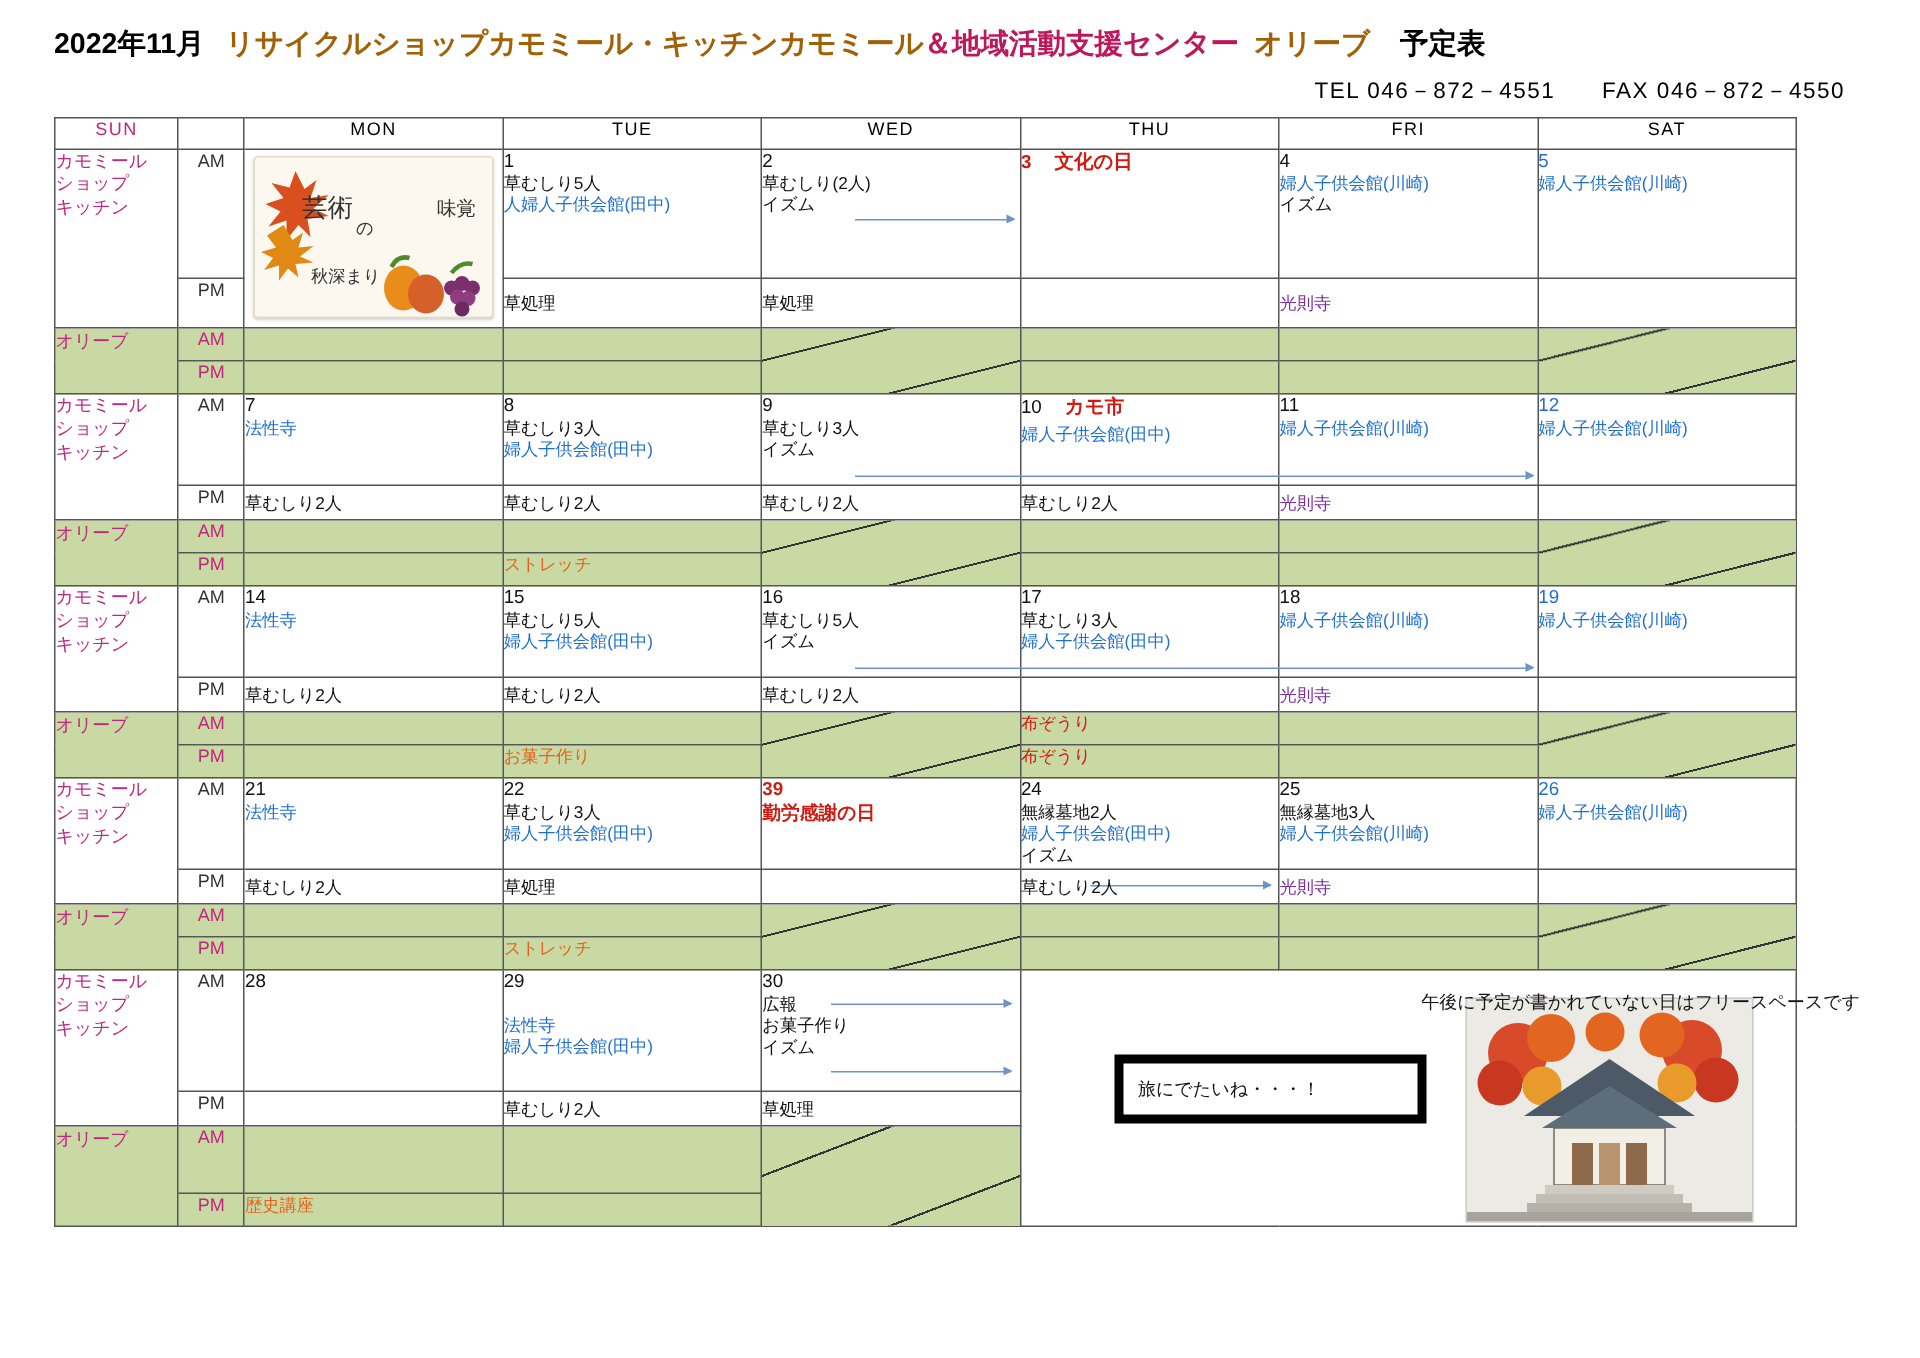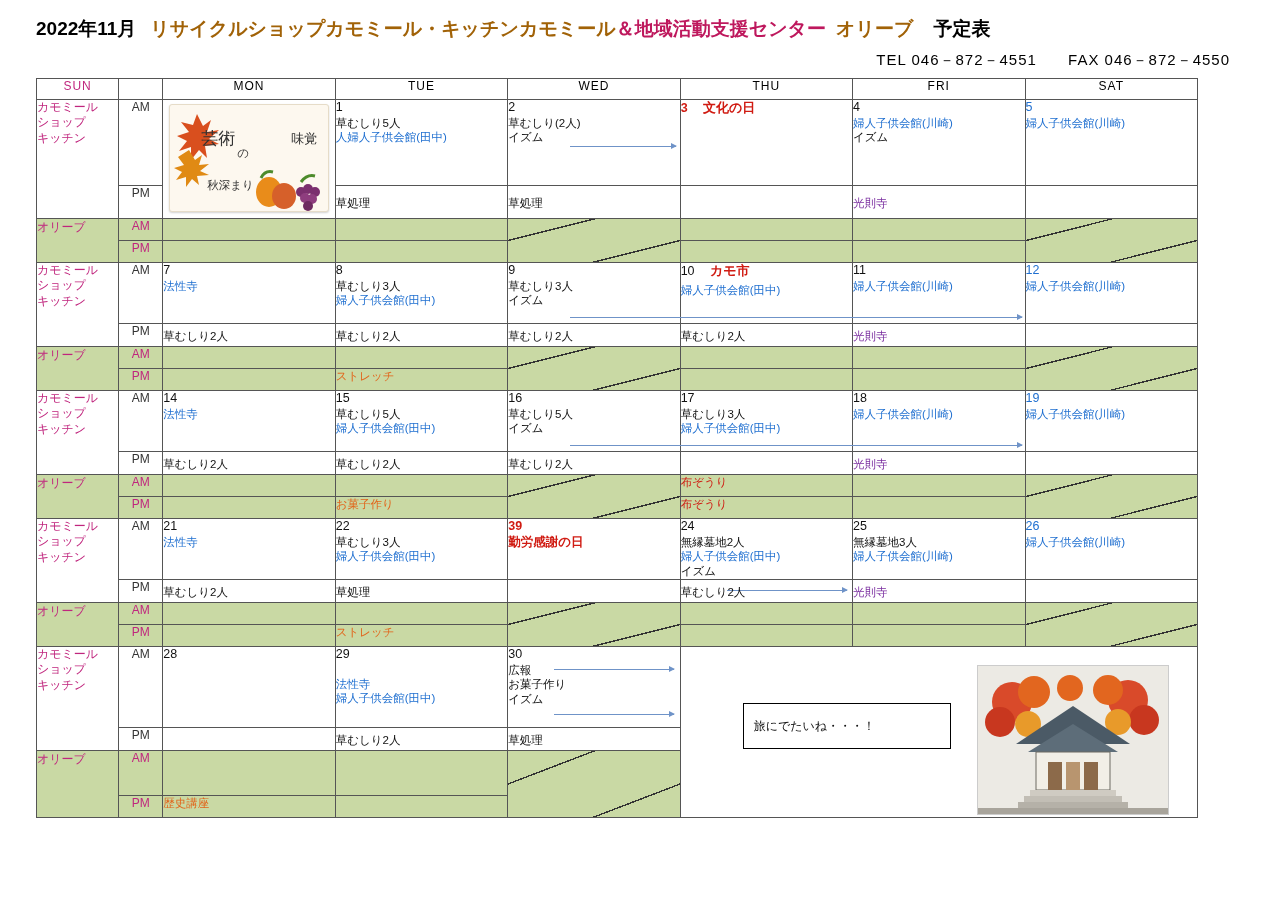--- a/index.html
+++ b/index.html
@@ -176,21 +176,21 @@
     left: 0; top: 0;
     width: 190px; height: 148px;
     background: #e9e4dc;
     border: 1px solid #ccc;
     overflow: hidden;
   }
   
   .balloon {
     position: absolute;
     width: 208px; height: 46px;
-    border: 1px solid #000000;
+    border: 6px solid #000000;
     background: #fff;
     font-size: 12px;
     color: #111;
     display: flex;
     align-items: center;
     padding-left: 10px;
     box-sizing: border-box;
   }
 
   .footnote {
@@ -643,14 +643,15 @@
       <td class="ampm olive">PM</td>
       <td class="olive-cell">
         <span class="ev orange">歴史講座</span>
       </td>
       <td class="olive-cell"></td>
     </tr>
 
     </tbody>
   </table>
 
+  <div class="footnote">午後に予定が書かれていない日はフリースペースです</div>
 
 </div>
 
 </body></html>

